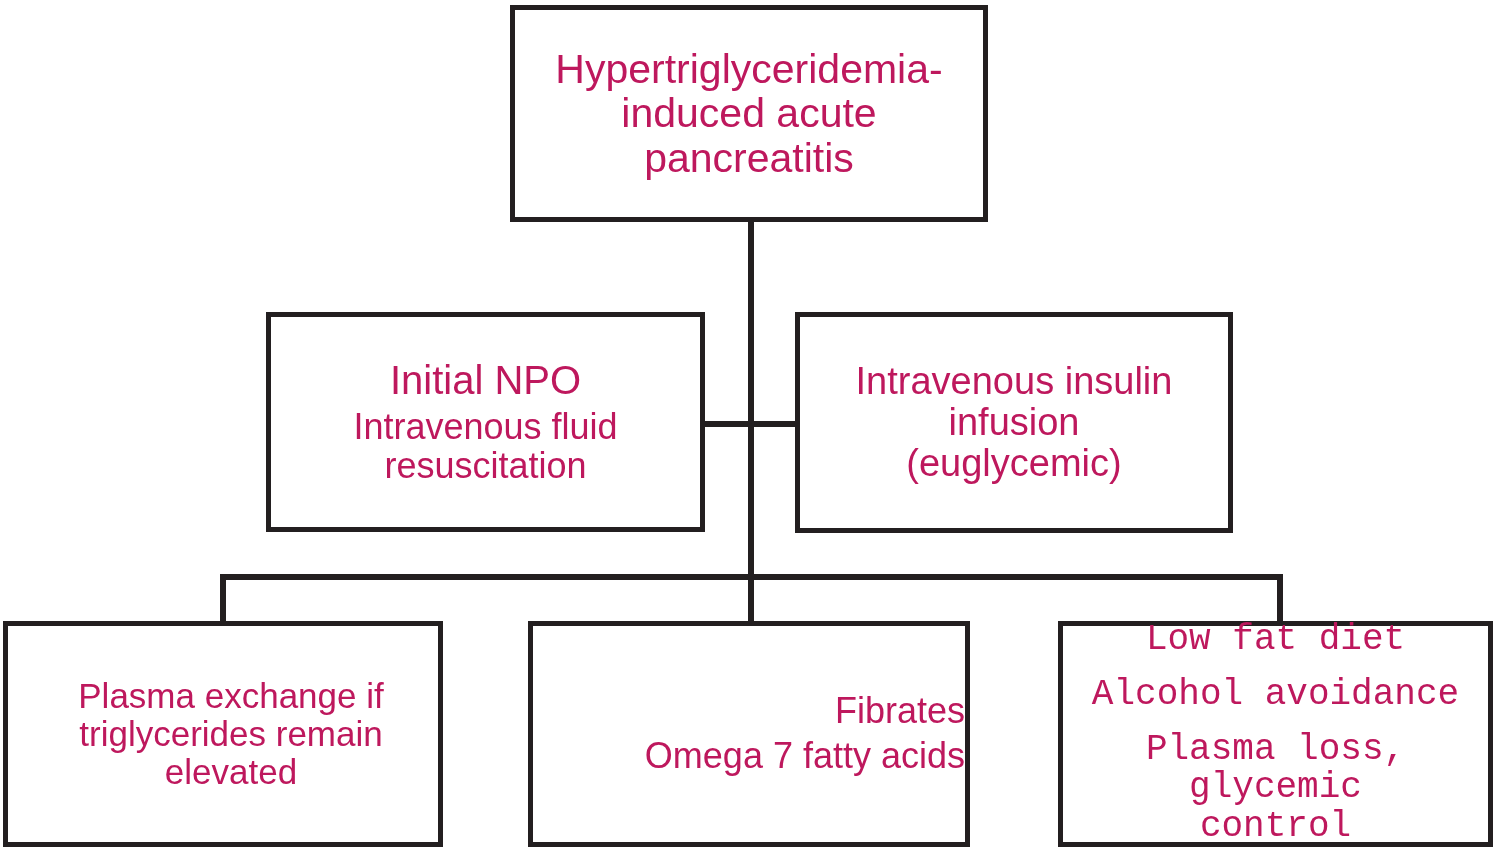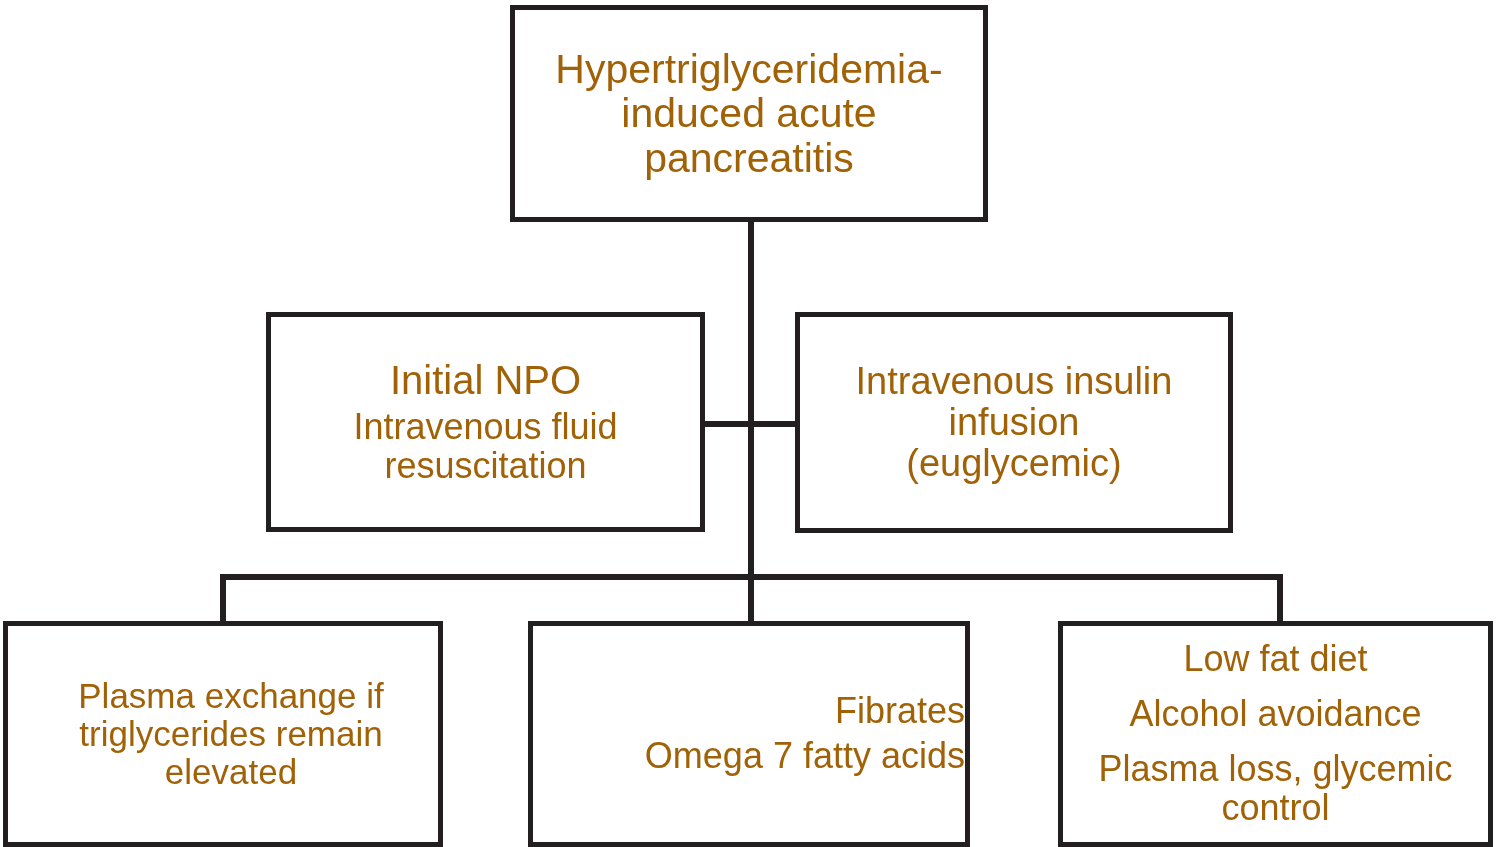--- a/index.html
+++ b/index.html
@@ -8,21 +8,21 @@
     padding: 0;
     background: #ffffff;
   }
   #canvas {
     position: relative;
     width: 1500px;
     height: 847px;
     background: #ffffff;
     overflow: hidden;
     font-family: "Liberation Sans", sans-serif;
-    color: #a16207;
+    color: #be185d;
   }
   .node {
     position: absolute;
     box-sizing: border-box;
     border: 5px solid #231f20;
     background: #ffffff;
     display: flex;
     flex-direction: column;
     align-items: center;
     justify-content: center;
@@ -75,21 +75,21 @@
     text-align: right;
   }
   #node-drugs .line { margin: 3px 0; }
   #node-lifestyle {
     left: 1058px;
     top: 621px;
     width: 435px;
     height: 226px;
     font-size: 36px;
   }
-  #node-lifestyle .line { margin: 8px 0; }
+  #node-lifestyle .line { margin: 8px 0; font-family: Liberation Mono, monospace; }
   
   .conn {
     position: absolute;
     background: #231f20;
     z-index: 1;
   }
   .conn.v { width: 6px; }
   .conn.h { height: 6px; }
   #conn-root-stem   { left: 748px; top: 218px;  height: 362px; }
   #conn-row2-link   { left: 701px; top: 421px;  width: 98px; }

